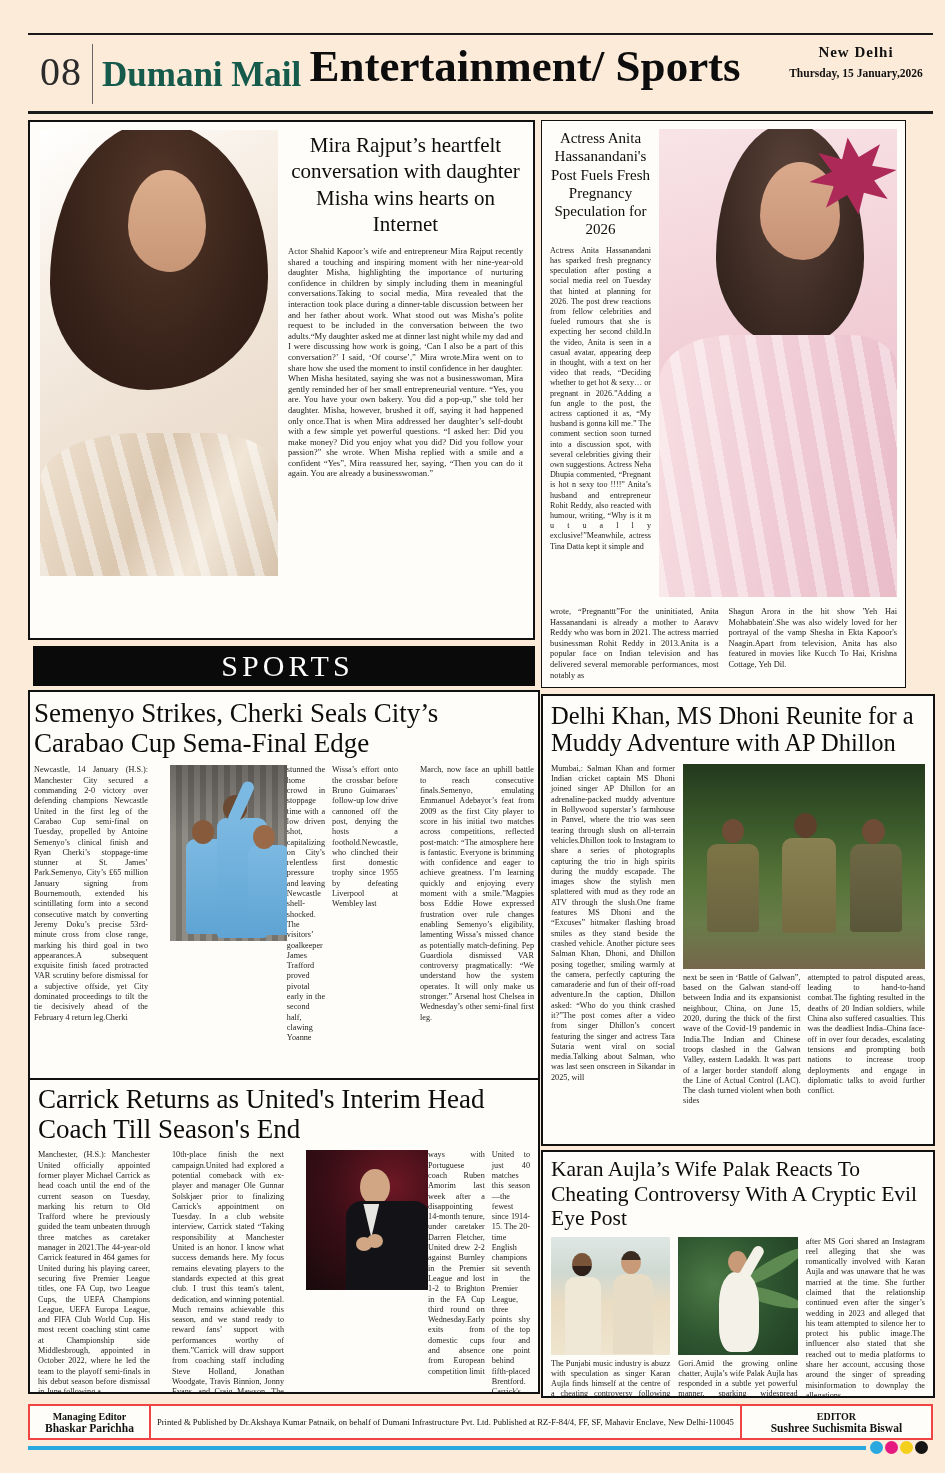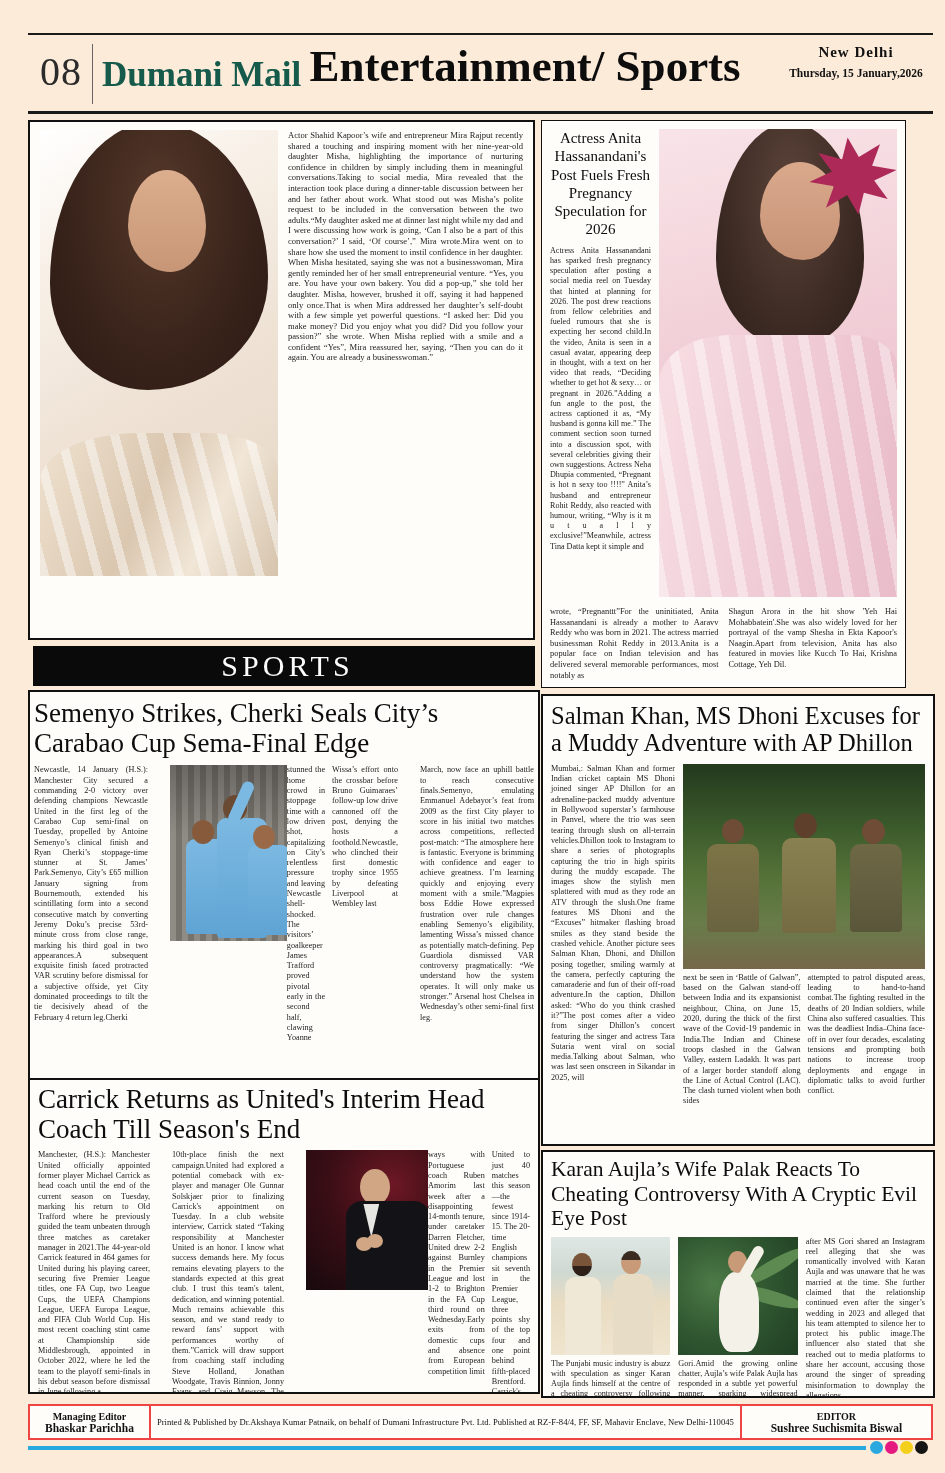--- a/index.html
+++ b/index.html
@@ -171,20 +171,21 @@
   </div>
 
   <div class="rule header-rule"></div>
 
   <section class="box mira">
     <div class="photo photo-mira">
       <div class="m-hair"></div>
       <div class="m-face"></div>
       <div class="m-dress"></div>
     </div>
+    <h2 class="mira-title">Mira Rajput’s heartfelt conversation with daughter Misha wins hearts on Internet</h2>
     <p class="body mira-body">Actor Shahid Kapoor’s wife and entrepreneur Mira Rajput recently shared a touching and inspiring moment with her nine-year-old daughter Misha, highlighting the importance of nurturing confidence in children by simply including them in meaningful conversations.Taking to social media, Mira revealed that the interaction took place during a dinner-table discussion between her and her father about work. What stood out was Misha’s polite request to be included in the conversation between the two adults.“My daughter asked me at dinner last night while my dad and I were discussing how work is going, ‘Can I also be a part of this conversation?’ I said, ‘Of course’,” Mira wrote.Mira went on to share how she used the moment to instil confidence in her daughter. When Misha hesitated, saying she was not a businesswoman, Mira gently reminded her of her small entrepreneurial venture. “Yes, you are. You have your own bakery. You did a pop-up,” she told her daughter. Misha, however, brushed it off, saying it had happened only once.That is when Mira addressed her daughter’s self-doubt with a few simple yet powerful questions. “I asked her: Did you make money? Did you enjoy what you did? Did you follow your passion?” she wrote. When Misha replied with a smile and a confident “Yes”, Mira reassured her, saying, “Then you can do it again. You are already a businesswoman.”</p>
   </section>
 
   <section class="box anita">
     <div class="star"></div>
     <div class="photo photo-anita">
       <div class="a-hair"></div>
       <div class="a-face"></div>
       <div class="a-robe"></div>
     </div>
@@ -217,21 +218,21 @@
         <div class="subcols">
           <p class="body">stunned the home crowd in stoppage time with a low driven shot, capitalizing on City’s relentless pressure and leaving Newcastle shell-shocked. The visitors’ goalkeeper James Trafford proved pivotal early in the second half, clawing Yoanne</p>
           <p class="body">Wissa’s effort onto the crossbar before Bruno Guimaraes’ follow-up low drive cannoned off the post, denying the hosts a foothold.Newcastle, who clinched their first domestic trophy since 1955 by defeating Liverpool at Wembley last</p>
         </div>
       </div>
       <p class="body colp">March, now face an uphill battle to reach consecutive finals.Semenyo, emulating Emmanuel Adebayor’s feat from 2009 as the first City player to score in his initial two matches across competitions, reflected post-match: “The atmosphere here is fantastic. Everyone is brimming with confidence and eager to achieve greatness. I’m learning quickly and enjoying every moment with a smile.”Magpies boss Eddie Howe expressed frustration over rule changes enabling Semenyo’s eligibility, lamenting Wissa’s missed chance as potentially match-defining. Pep Guardiola dismissed VAR controversy pragmatically: “We understand how the system operates. It will only make us stronger.” Arsenal host Chelsea in Wednesday’s other semi-final first leg.</p>
     </div>
   </section>
 
   <section class="box salman">
-    <h2 class="salman-title">Salman Khan, MS Dhoni Excuses for a Muddy Adventure with AP Dhillon</h2>
+    <h2 class="salman-title">Delhi Khan, MS Dhoni Reunite for a Muddy Adventure with AP Dhillon</h2>
     <div class="salman-content">
       <p class="body salman-col1">Mumbai,: Salman Khan and former Indian cricket captain MS Dhoni joined singer AP Dhillon for an adrenaline-packed muddy adventure in Bollywood superstar’s farmhouse in Panvel, where the trio was seen tearing through slush on all-terrain vehicles.Dhillon took to Instagram to share a series of photographs capturing the trio in high spirits during the muddy escapade. The images show the stylish men splattered with mud as they rode an ATV through the slush.One frame features MS Dhoni and the “Excuses” hitmaker flashing broad smiles as they stand beside the crashed vehicle. Another picture sees Salman Khan, Dhoni, and Dhillon posing together, smiling warmly at the camera, perfectly capturing the camaraderie and fun of their off-road adventure.In the caption, Dhillon asked: “Who do you think crashed it?”The post comes after a video from singer Dhillon’s concert featuring the singer and actress Tara Sutaria went viral on social media.Talking about Salman, who was last seen onscreen in Sikandar in 2025, will</p>
       <div class="rightwrap">
         <div class="photo photo-atv">
           <div class="s-h s-h1"></div>
           <div class="s-h s-h2"></div>
           <div class="s-h s-h3"></div>
           <div class="s-t s-t1"></div>
           <div class="s-t s-t2"></div>
           <div class="s-t s-t3"></div>

